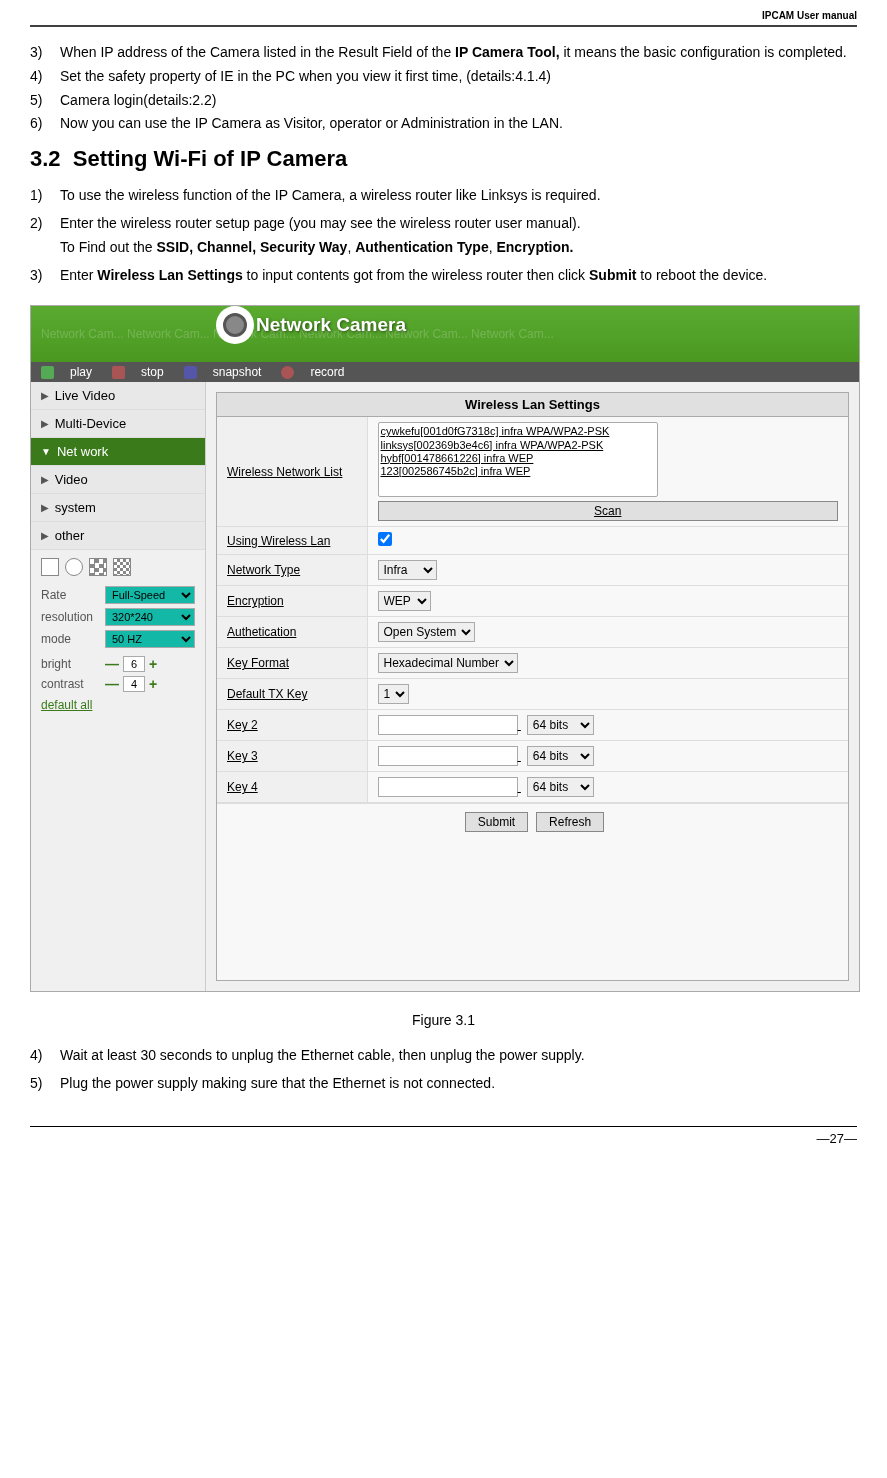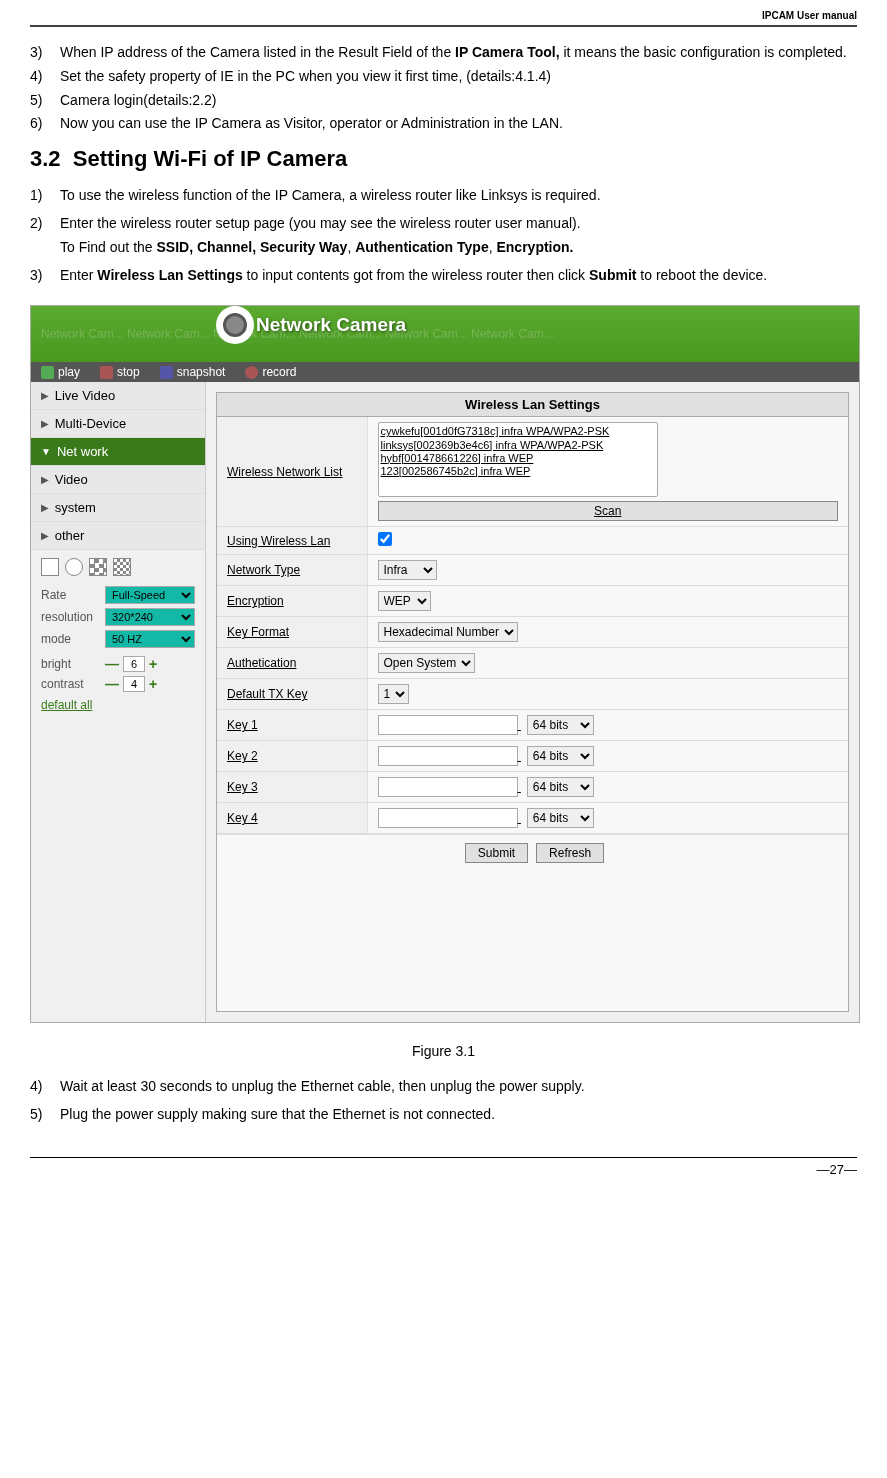--- a/index.html
+++ b/index.html
@@ -282,21 +282,21 @@
       white-space: nowrap;
     }
     .toolbar-strip {
       background: #555;
       display: flex;
       align-items: center;
       padding: 3px 10px;
       gap: 20px;
     }
     .tb-btn {
-      display: flex; align-items: center; gap: 4px;
+      display: flex; align-items: center; gap: 16px;
       color: #fff; font-size: 12px; cursor: pointer;
     }
     .tb-sq {
       width: 13px; height: 13px;
       background: #888;
       border-radius: 2px;
     }
     .tb-sq.grn { background: #5a5; }
     .tb-sq.red { background: #a55; }
     .tb-sq.blu { background: #55a; }
@@ -503,61 +503,51 @@
             <td>
               <select class="wlan-select">
                 <option>WEP</option>
                 <option>WPA</option>
                 <option>None</option>
               </select>
             </td>
           </tr>
 
           <tr>
+            <td>Authetication</td>
+            <td>
+              <select class="wlan-select">
+                <option>Open System</option>
+                <option>Shared Key</option>
+              </select>
+            </td>
+          </tr>
+
+          <tr>
             <td>Key Format</td>
             <td>
               <select class="wlan-select">
                 <option>Hexadecimal Number</option>
                 <option>ASCII</option>
-              </select>
-            </td>
-          </tr>
-
-          <tr>
-            <td>Authetication</td>
-            <td>
-              <select class="wlan-select">
-                <option>Open System</option>
-                <option>Shared Key</option>
               </select>
             </td>
           </tr>
 
           <tr>
             <td>Default TX Key</td>
             <td>
               <select class="wlan-select">
                 <option>1</option>
                 <option>2</option>
                 <option>3</option>
                 <option>4</option>
               </select>
             </td>
           </tr>
 
-          <tr>
-            <td>Key 1</td>
-            <td>
-              <input type="text" class="key-input" style="">
-              <select class="key-bits-select">
-                <option>64 bits</option>
-                <option>128 bits</option>
-              </select>
-            </td>
-          </tr>
 
           <tr>
             <td>Key 2</td>
             <td>
               <input type="text" class="key-input" style="">
               <select class="key-bits-select">
                 <option>64 bits</option>
                 <option>128 bits</option>
               </select>
             </td>

